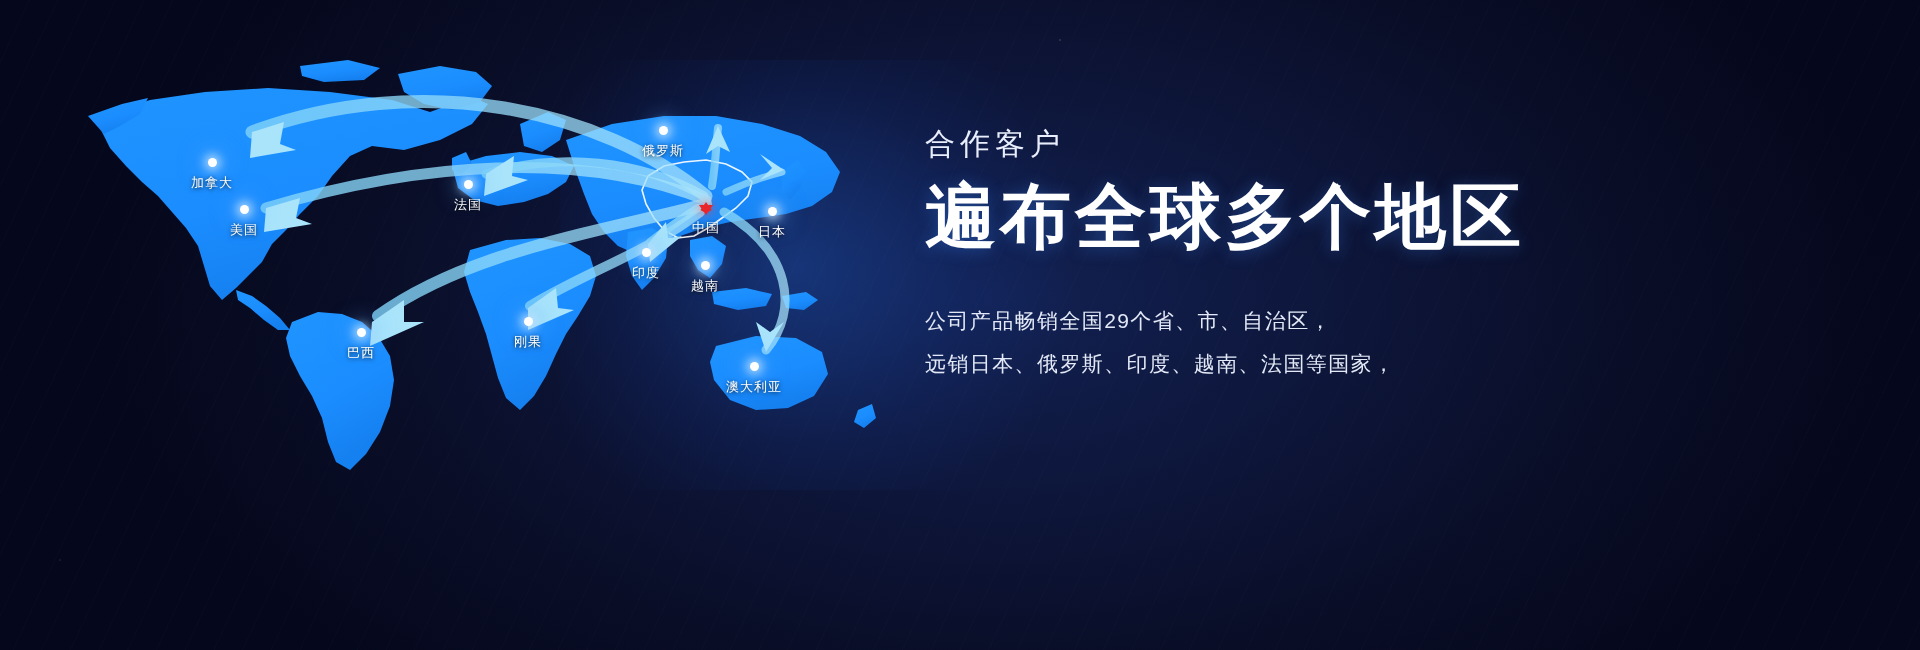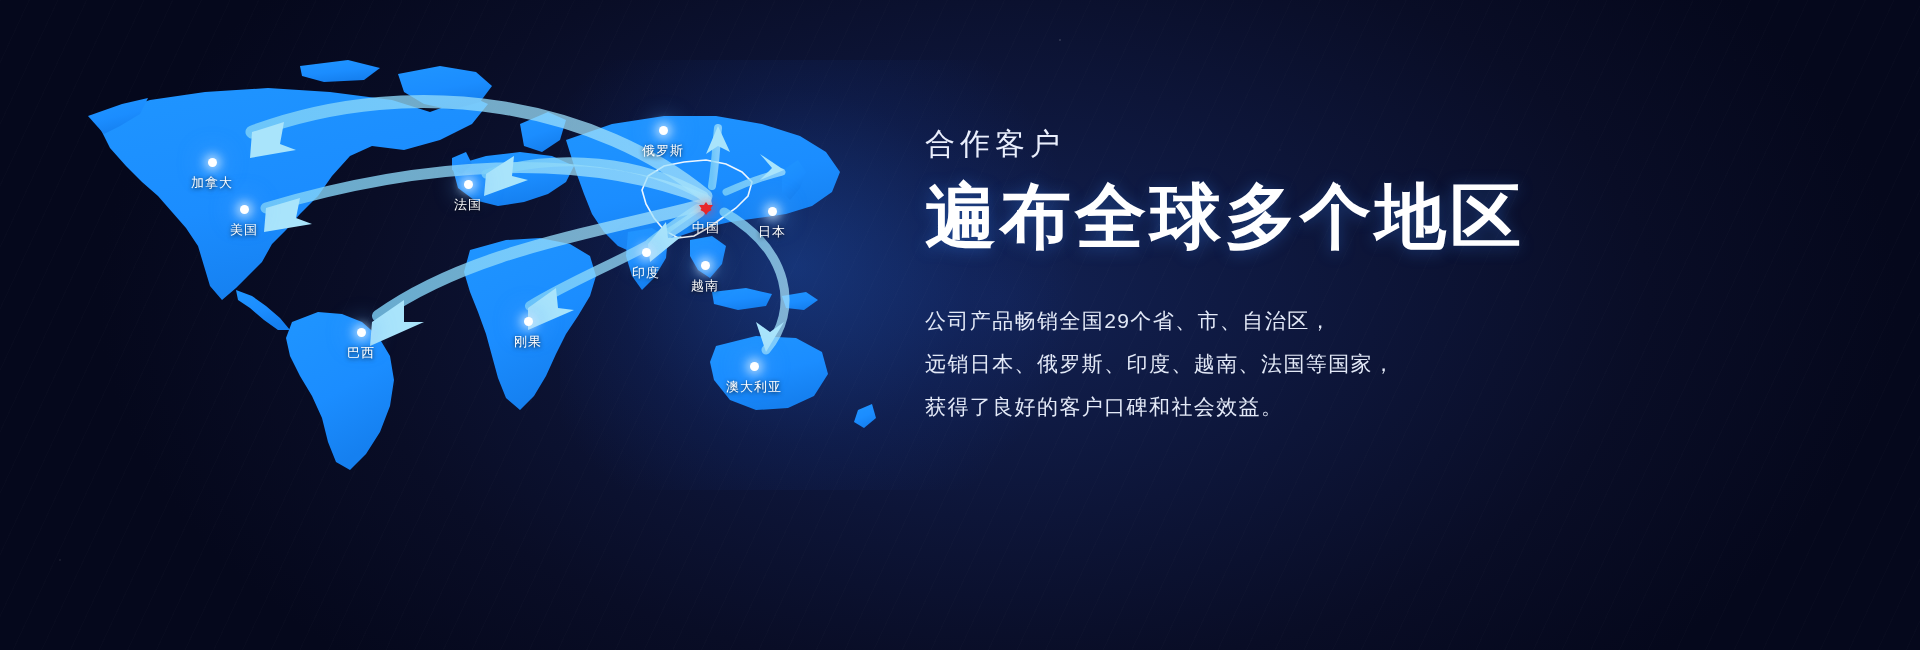--- a/index.html
+++ b/index.html
@@ -229,16 +229,15 @@
         </div>
       </div>
   </div>
 
   <div class="panel">
     <p class="eyebrow">合作客户</p>
     <h1 class="headline">遍布全球多个地区</h1>
     <div class="desc">
       <div class="desc-line">公司产品畅销全国29个省、市、自治区，</div>
       <div class="desc-line">远销日本、俄罗斯、印度、越南、法国等国家，</div>
-      <div class="desc-line">获得了良好的客户口碑和社会效益。</div>
     </div>
   </div>
 </div>
 
 </body></html>

